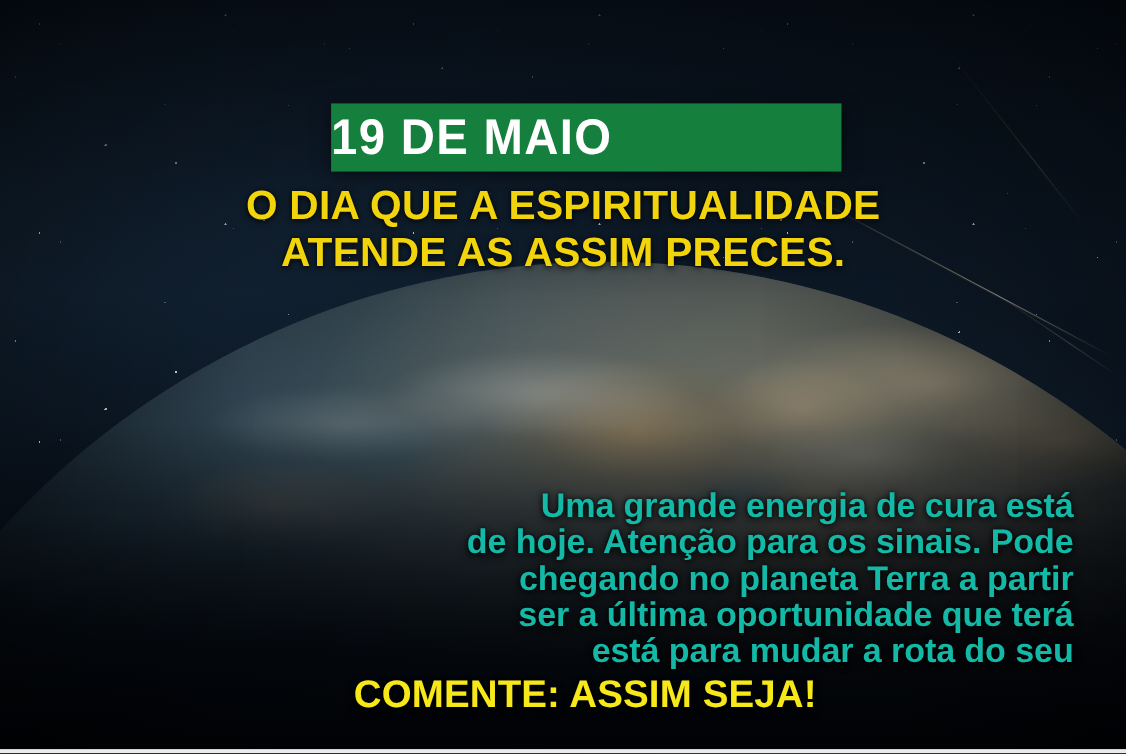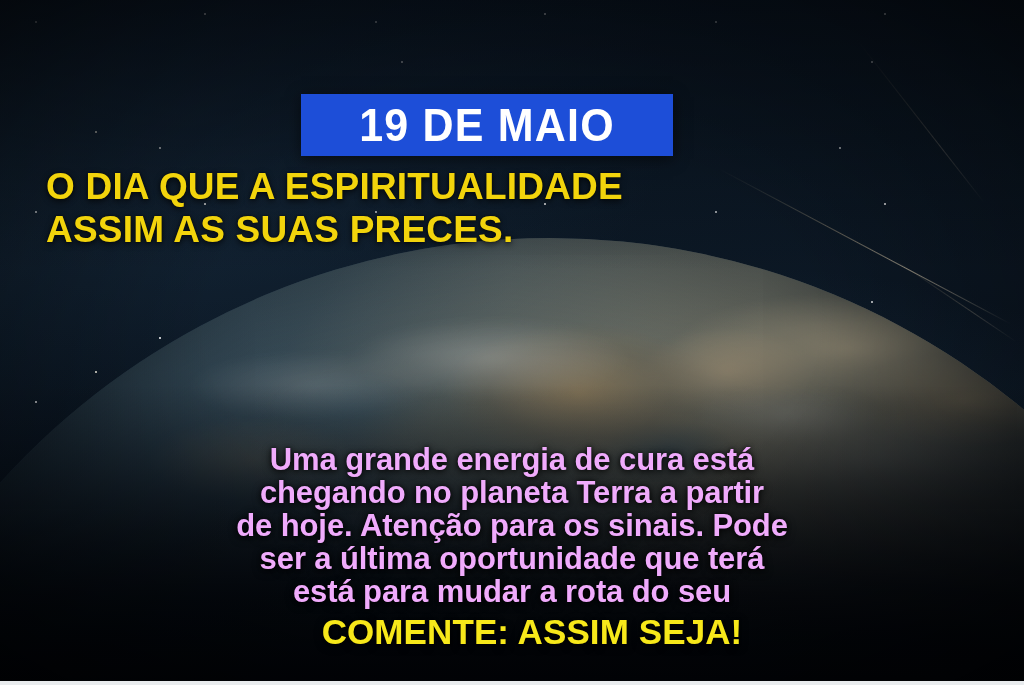--- a/index.html
+++ b/index.html
@@ -220,65 +220,65 @@
     position: absolute;
     inset: 0;
     z-index: 6;
   }
 
   
   .date-banner {
     position: absolute;
     left: 301px;
     top: 94px;
-    width: 372px;
+    width: 464px;
     height: 62px;
-    background: #1d4ed8;
+    background: #15803d;
     display: flex;
     align-items: center;
-    justify-content: center;
+    justify-content: flex-start;
     box-shadow: 0 3px 14px rgba(0,0,0,0.55);
   }
   .date-banner-text {
     color: #ffffff;
     font-family: "Liberation Sans", sans-serif;
     font-weight: bold;
     font-size: 43px;
     letter-spacing: 1.2px;
     line-height: 1;
     white-space: nowrap;
     transform: scaleY(1.06);
   }
 
   
   .headline {
     position: absolute;
     left: 0;
     right: 0;
     top: 166px;
-    text-align: left;
+    text-align: center;
     color: #F2D40C;
     font-family: "Liberation Sans", sans-serif;
     font-weight: bold;
     font-size: 37px;
     line-height: 1.16;
     letter-spacing: 0.2px;
     text-shadow: 0 2px 6px rgba(0,0,0,0.75), 0 0 2px rgba(0,0,0,0.6);
     padding: 0 46px;
   }
   .headline-line { display: block; white-space: nowrap; }
 
   
   .body-copy {
     position: absolute;
     left: 0;
     right: 0;
     top: 443px;
-    text-align: center;
-    color: #f0abfc;
+    text-align: right;
+    color: #14b8a6;
     font-family: "Liberation Sans", sans-serif;
     font-weight: bold;
     font-size: 31px;
     line-height: 1.065;
     letter-spacing: -0.1px;
     text-shadow: 0 2px 8px rgba(0,0,0,0.88), 0 0 4px rgba(0,0,0,0.7);
     padding: 0 48px;
   }
   .body-line { display: block; white-space: nowrap; }
 
@@ -340,27 +340,27 @@
   <div class="vignette"></div>
 
   <div class="content">
 
     <div class="date-banner">
       <span class="date-banner-text">19 DE MAIO</span>
     </div>
 
     <div class="headline">
       <span class="headline-line">O DIA QUE A ESPIRITUALIDADE</span>
-      <span class="headline-line">ASSIM AS SUAS PRECES.</span>
+      <span class="headline-line">ATENDE AS ASSIM PRECES.</span>
     </div>
 
     <div class="body-copy">
       <span class="body-line">Uma grande energia de cura está</span>
+      <span class="body-line">de hoje. Atenção para os sinais. Pode</span>
       <span class="body-line">chegando no planeta Terra a partir</span>
-      <span class="body-line">de hoje. Atenção para os sinais. Pode</span>
       <span class="body-line">ser a última oportunidade que terá</span>
       <span class="body-line">está para mudar a rota do seu</span>
     </div>
 
     <div class="cta">COMENTE: ASSIM SEJA!</div>
 
   </div>
 
   <div class="bottom-strip"></div>
 

